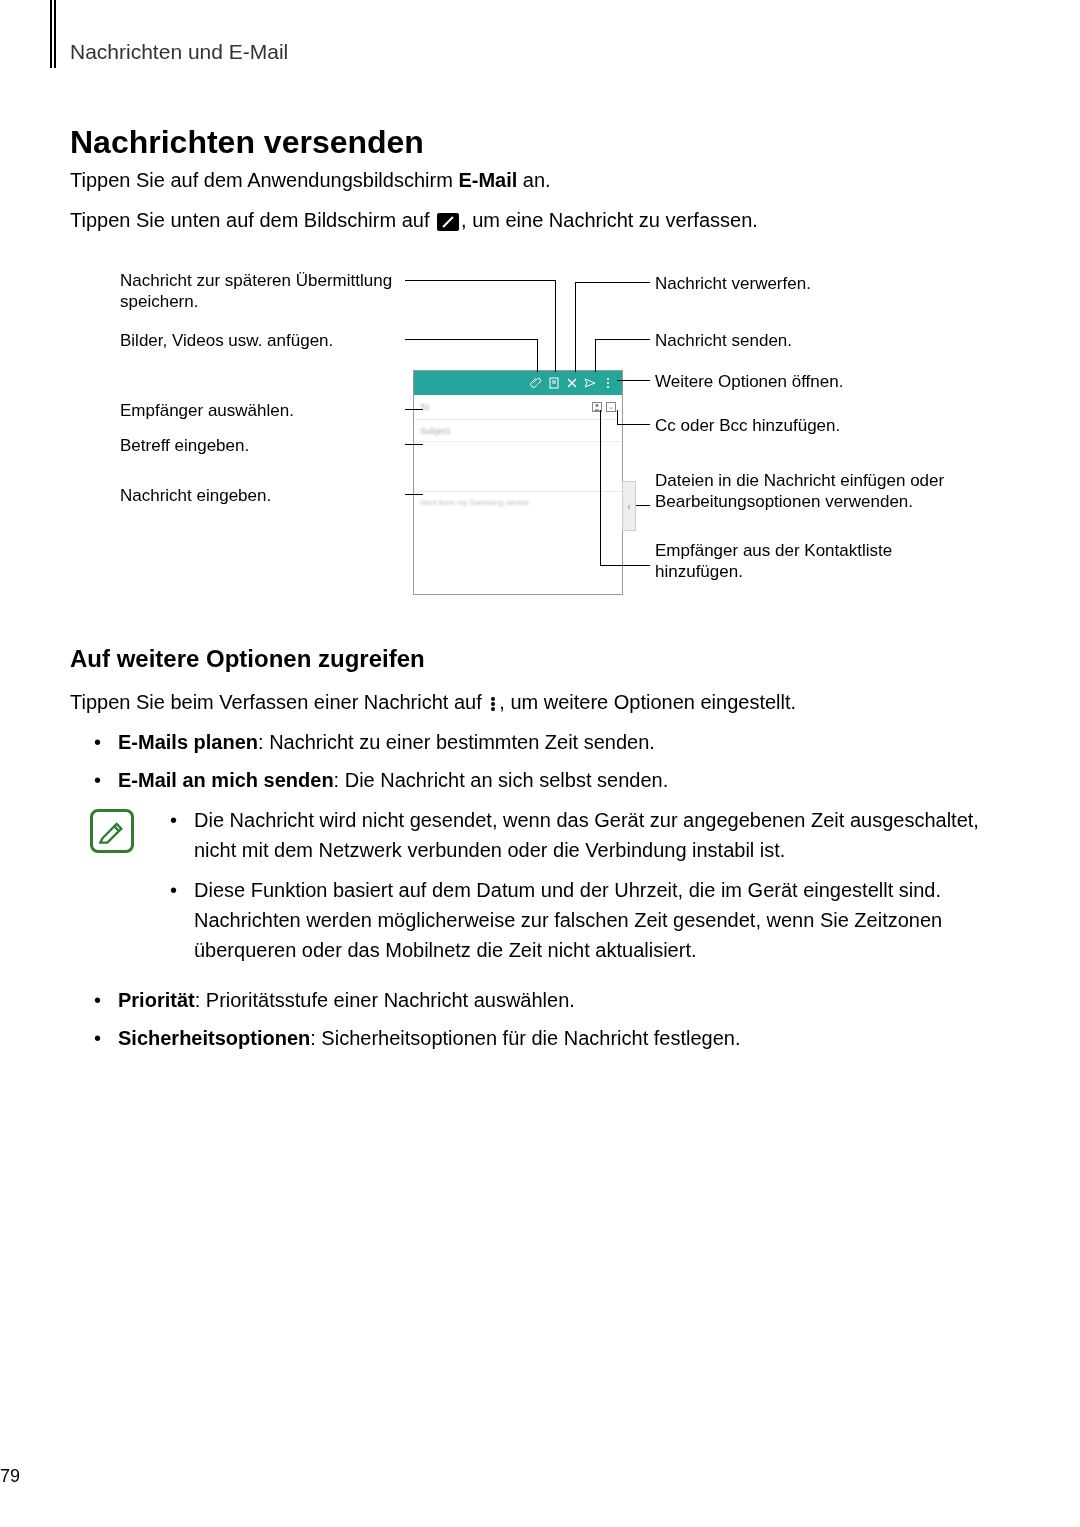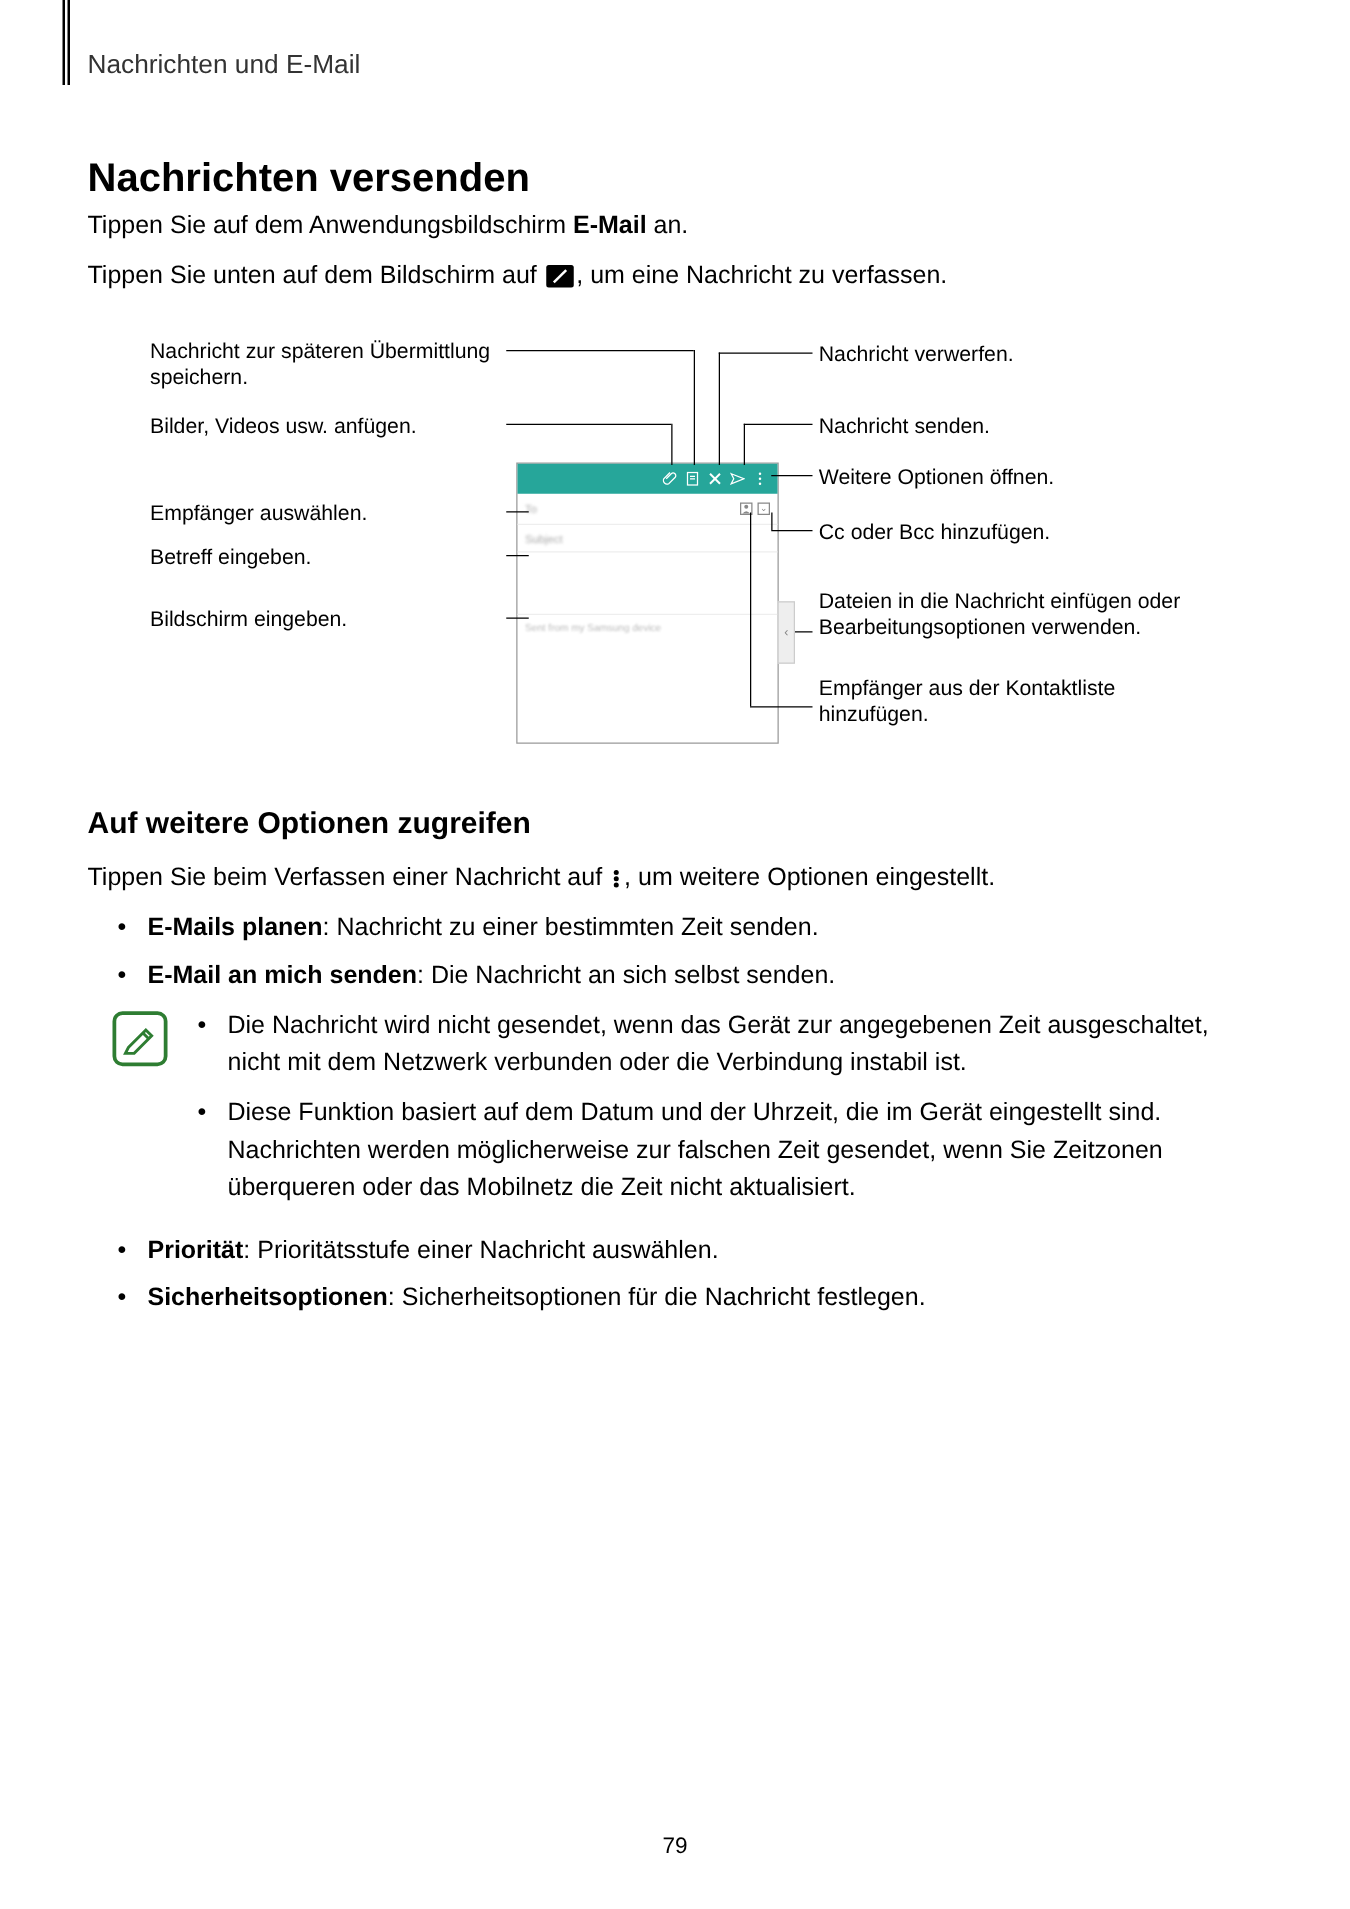--- a/index.html
+++ b/index.html
@@ -28,27 +28,27 @@
   .sig { font-size:8px; color:#bbb; padding:6px; filter: blur(1px); }
   .label { position:absolute; font-size:17px; line-height:1.25; }
   .left-label { text-align:left; }
   .line { position:absolute; background:#000; }
   .hline { height:1px; }
   .vline { width:1px; }
   h2 { font-size:24px; font-weight:bold; margin-top:35px; margin-bottom:14px; }
   ul.bullets { list-style:none; margin-left:24px; }
   ul.bullets > li { position:relative; font-size:20px; line-height:1.5; padding-left:24px; margin-bottom:8px; }
   ul.bullets > li::before { content:'•'; position:absolute; left:0; top:0; font-size:20px; }
-  .note-block { display:flex; gap:24px; margin:10px 0 10px 20px; }
+  .note-block { display:flex; gap:36px; margin:10px 0 10px 20px; }
   .note-icon { width:44px; height:44px; flex-shrink:0; border:3px solid #2e7d32; border-radius:8px; display:flex; align-items:center; justify-content:center; margin-top:4px; }
   .note-icon svg { width:28px; height:28px; }
   ul.sub-bullets { list-style:none; }
   ul.sub-bullets > li { position:relative; font-size:20px; line-height:1.5; padding-left:24px; margin-bottom:10px; }
   ul.sub-bullets > li::before { content:'•'; position:absolute; left:0; top:0; }
-  .page-num { position:absolute; bottom:40px; left:0; width:100%; text-align:center; font-size:18px; }
+  .page-num { position:absolute; bottom:40px; left:0; width:100%; text-align:left; font-size:18px; }
 </style>
 </head>
 <body>
 
 <div class="side-rule"></div>
 <div class="header-section">Nachrichten und E-Mail</div>
 
 <h1>Nachrichten versenden</h1>
 
 <p class="body">
@@ -108,21 +108,21 @@
     </div>
     <div class="body-area"></div>
     <div class="sig">Sent from my Samsung device</div>
   </div>
   <div class="side-tab">‹</div>
 
   <div class="label left-label" style="left:0; top:5px; width:280px;">Nachricht zur späteren Übermittlung speichern.</div>
   <div class="label left-label" style="left:0; top:65px; width:280px;">Bilder, Videos usw. anfügen.</div>
   <div class="label left-label" style="left:0; top:135px; width:280px;">Empfänger auswählen.</div>
   <div class="label left-label" style="left:0; top:170px; width:280px;">Betreff eingeben.</div>
-  <div class="label left-label" style="left:0; top:220px; width:280px;">Bildschirm eingeben.</div>
+  <div class="label left-label" style="left:0; top:220px; width:280px;">Nachricht eingeben.</div>
 
   <div class="label" style="left:535px; top:8px; width:300px;">Nachricht verwerfen.</div>
   <div class="label" style="left:535px; top:65px; width:300px;">Nachricht senden.</div>
   <div class="label" style="left:535px; top:106px; width:300px;">Weitere Optionen öffnen.</div>
   <div class="label" style="left:535px; top:150px; width:300px;">Cc oder Bcc hinzufügen.</div>
   <div class="label" style="left:535px; top:205px; width:300px;">Dateien in die Nachricht einfügen oder Bearbeitungsoptionen verwenden.</div>
   <div class="label" style="left:535px; top:275px; width:300px;">Empfänger aus der Kontaktliste hinzufügen.</div>
 
   <div class="line hline" style="left:285px; top:15px; width:150px;"></div>
   <div class="line vline" style="left:435px; top:15px; height:92px;"></div>

